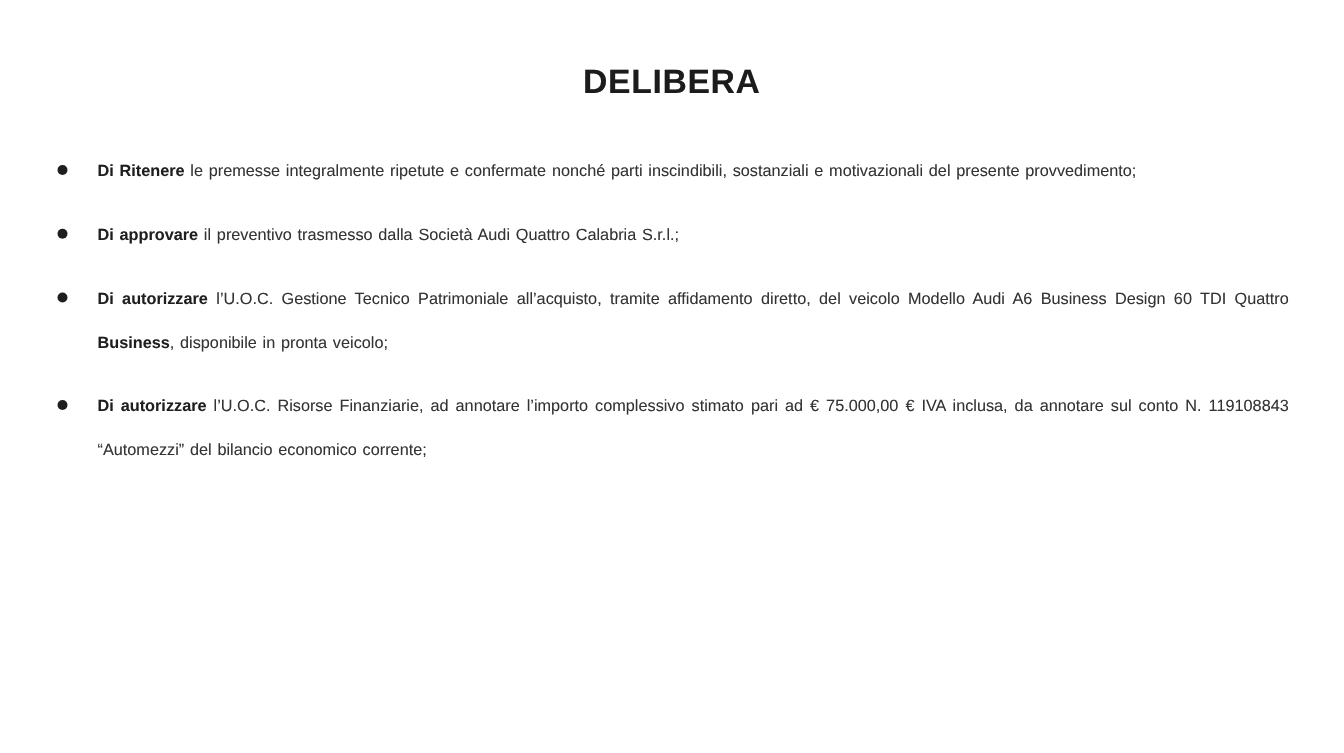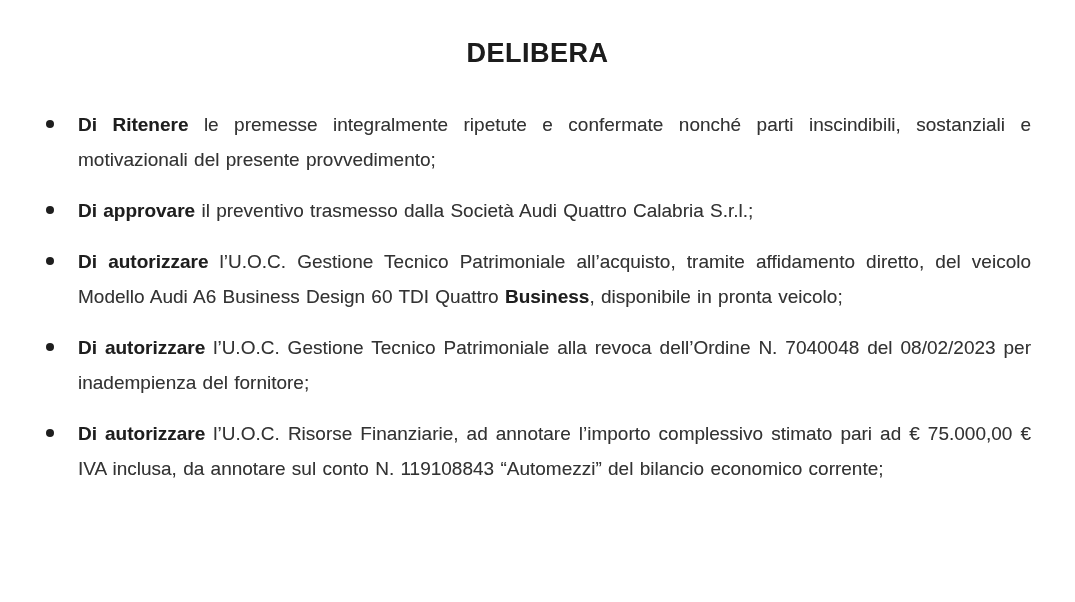--- a/index.html
+++ b/index.html
@@ -12,21 +12,21 @@
     height: 602px;
     overflow: hidden;
     font-family: "Liberation Sans", sans-serif;
     color: #2f2f2f;
     -webkit-font-smoothing: antialiased;
   }
   .page {
     box-sizing: border-box;
     width: 1075px;
     height: 602px;
-    padding: 38px 44px 20px 44px;
+    padding: 50px 44px 20px 44px;
     background: #ffffff;
   }
   .doc-title {
     text-align: center;
     font-size: 27px;
     font-weight: 700;
     color: #1c1c1c;
     letter-spacing: 0.5px;
     margin: 0 0 38px 0;
     text-shadow: 0 0 0.5px rgba(0,0,0,0.35);
@@ -44,21 +44,21 @@
   .bullet-marker {
     flex: 0 0 auto;
     width: 8px;
     height: 8px;
     border-radius: 50%;
     background: #1e1e1e;
     margin: 13px 24px 0 2px;
   }
   .bullet-text {
     flex: 1 1 auto;
-    font-size: 19px;
+    font-size: 13px;
     line-height: 35px;
     text-align: justify;
     text-justify: inter-word;
     word-spacing: 1px;
     color: #333333;
     text-shadow: 0 0 0.4px rgba(40,40,40,0.3);
   }
   .seg.bold {
     font-weight: 700;
     color: #1e1e1e;
@@ -78,20 +78,16 @@
       <li class="bullet-item">
     <span class="bullet-marker"></span>
     <div class="bullet-text"><span class="seg bold">Di approvare</span><span class="seg"> il preventivo trasmesso dalla Società Audi Quattro Calabria S.r.l.;</span></div>
   </li>
       <li class="bullet-item">
     <span class="bullet-marker"></span>
     <div class="bullet-text"><span class="seg bold">Di autorizzare</span><span class="seg"> l’U.O.C. Gestione Tecnico Patrimoniale all’acquisto, tramite affidamento diretto, del veicolo Modello Audi A6 Business Design 60 TDI Quattro </span><span class="seg bold">Business</span><span class="seg">, disponibile in pronta veicolo;</span></div>
   </li>
       <li class="bullet-item">
     <span class="bullet-marker"></span>
-    <div class="bullet-text"><span class="seg bold">Di autorizzare</span><span class="seg"> l’U.O.C. Gestione Tecnico Patrimoniale alla revoca dell’Ordine N. 7040048 del 08/02/2023 per inadempienza del fornitore;</span></div>
-  </li>
-      <li class="bullet-item">
-    <span class="bullet-marker"></span>
     <div class="bullet-text"><span class="seg bold">Di autorizzare</span><span class="seg"> l’U.O.C. Risorse Finanziarie, ad annotare l’importo complessivo stimato pari ad € 75.000,00 € IVA inclusa, da annotare sul conto N. 119108843 “Automezzi” del bilancio economico corrente;</span></div>
   </li>
     </ul>
 </div>
 
 </body></html>

